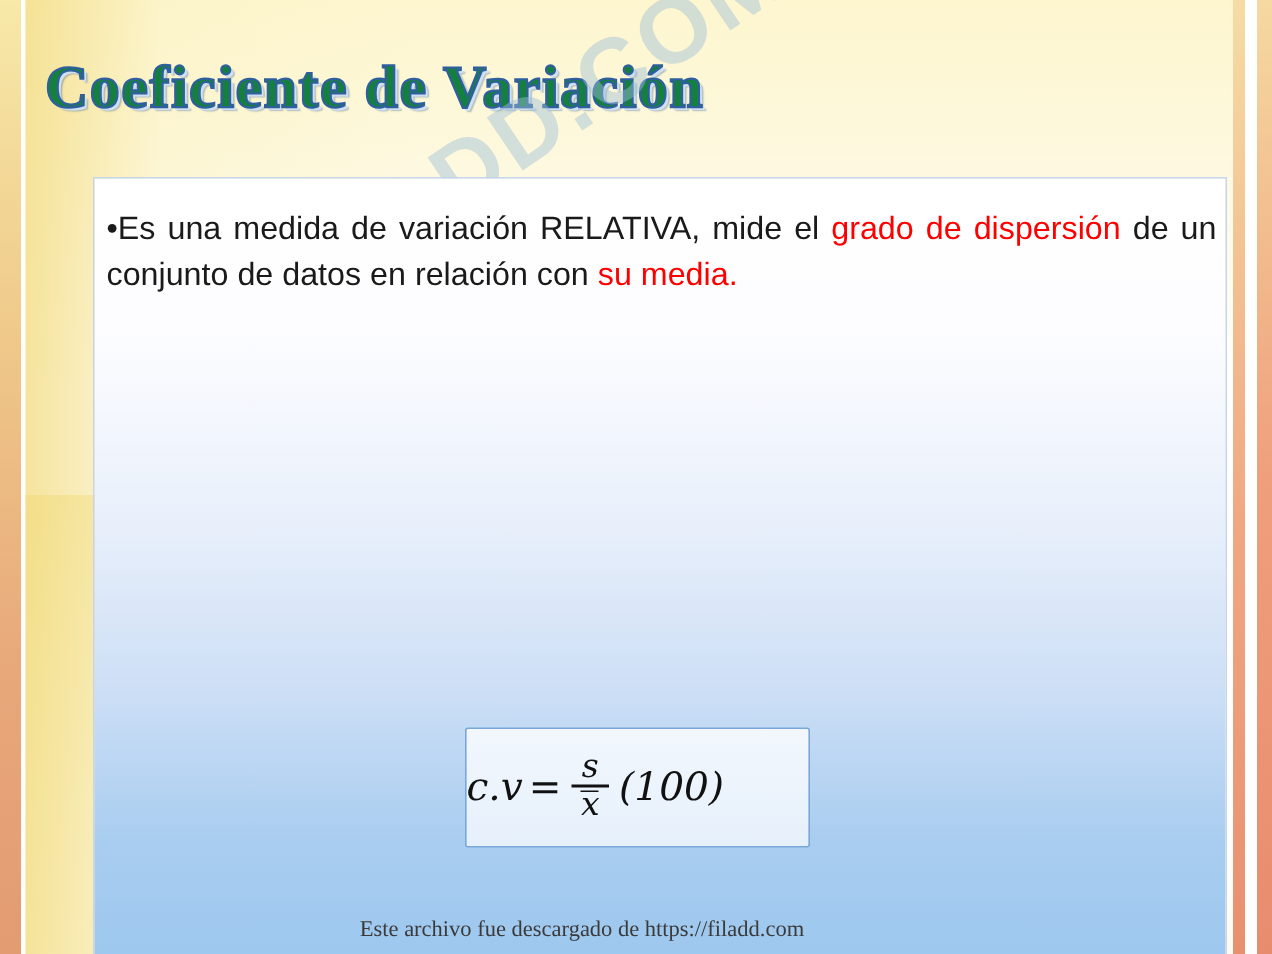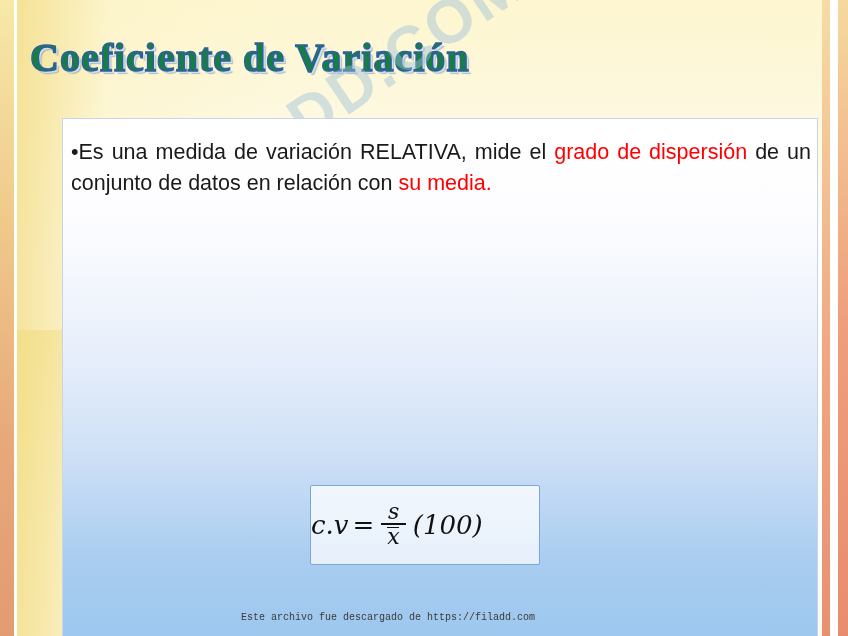--- a/index.html
+++ b/index.html
@@ -203,23 +203,23 @@
     pointer-events: none;
     opacity: 0.5;
   }
 
   .footer {
     position: absolute;
     left: 0;
     top: 612px;
     width: 776px;
     text-align: center;
-    font-size: 10px;
+    font-size: 15px;
     color: #3a3a3a;
-    font-family: Liberation Mono, monospace;
+    font-family: Liberation Serif, serif;
   }
 </style>
 </head>
 <body>
 
 <div id="slide">
 
   <div class="edge-left"></div>
   <div class="edge-left-inner"></div>
 

